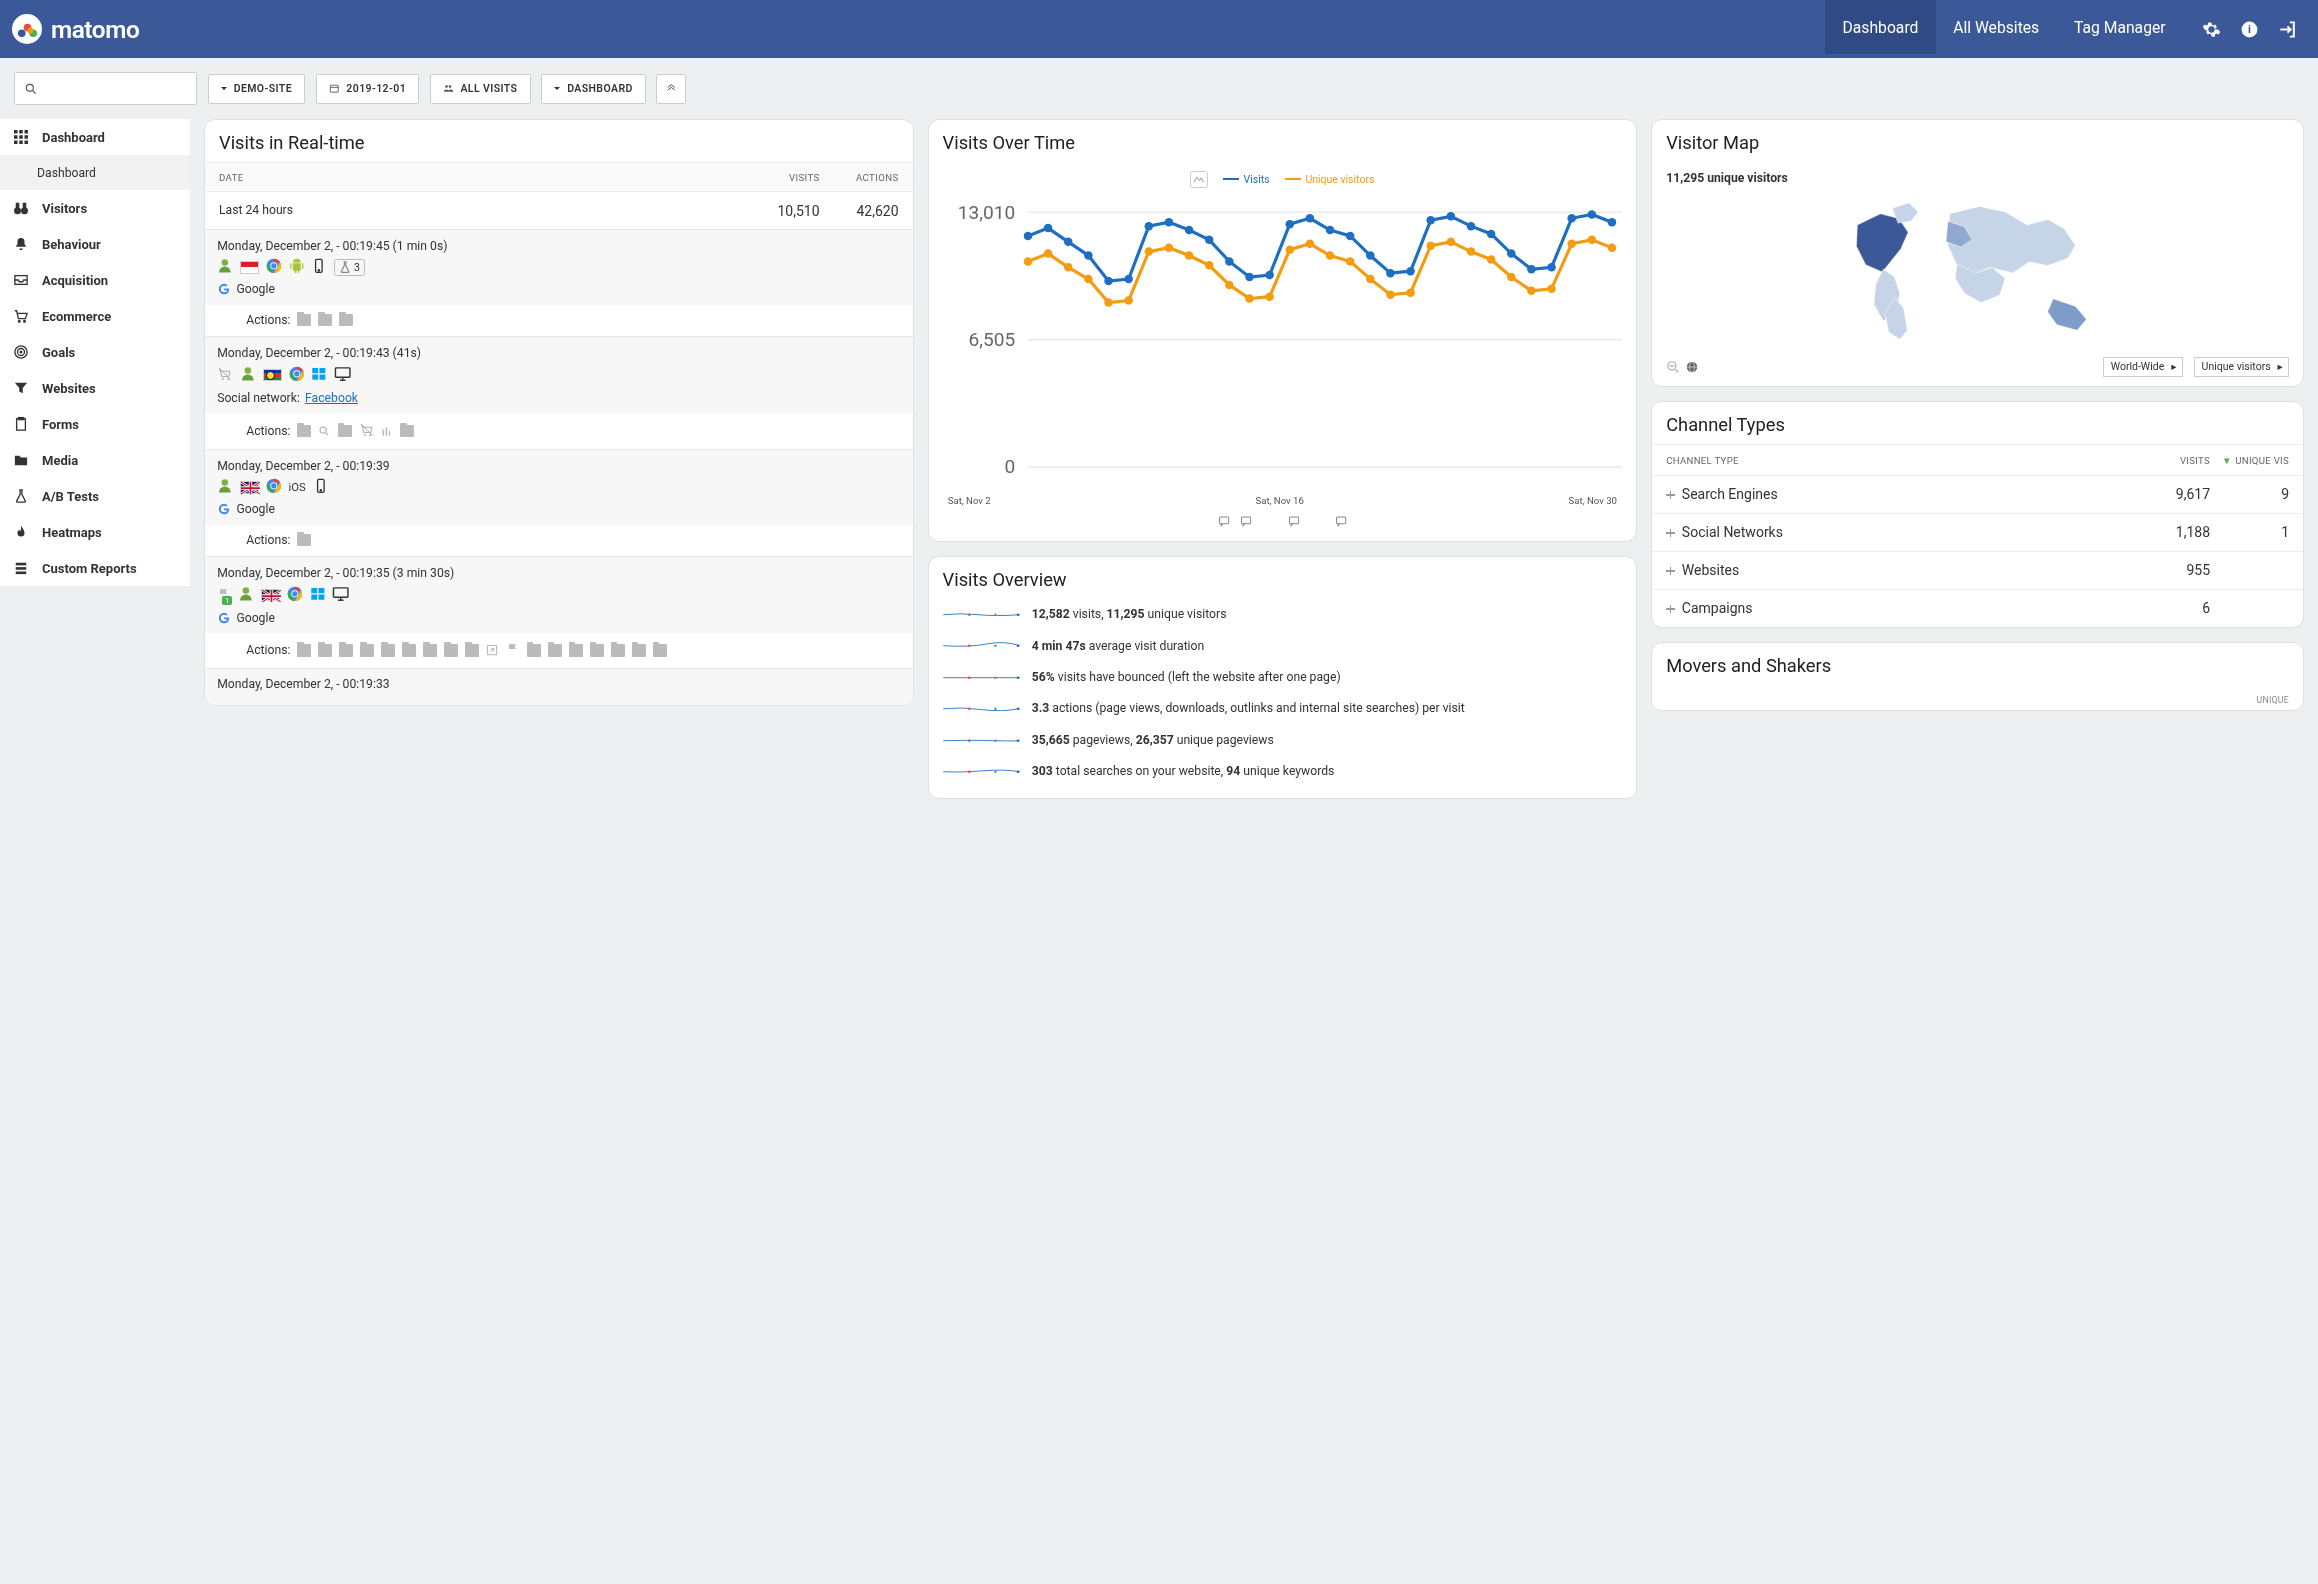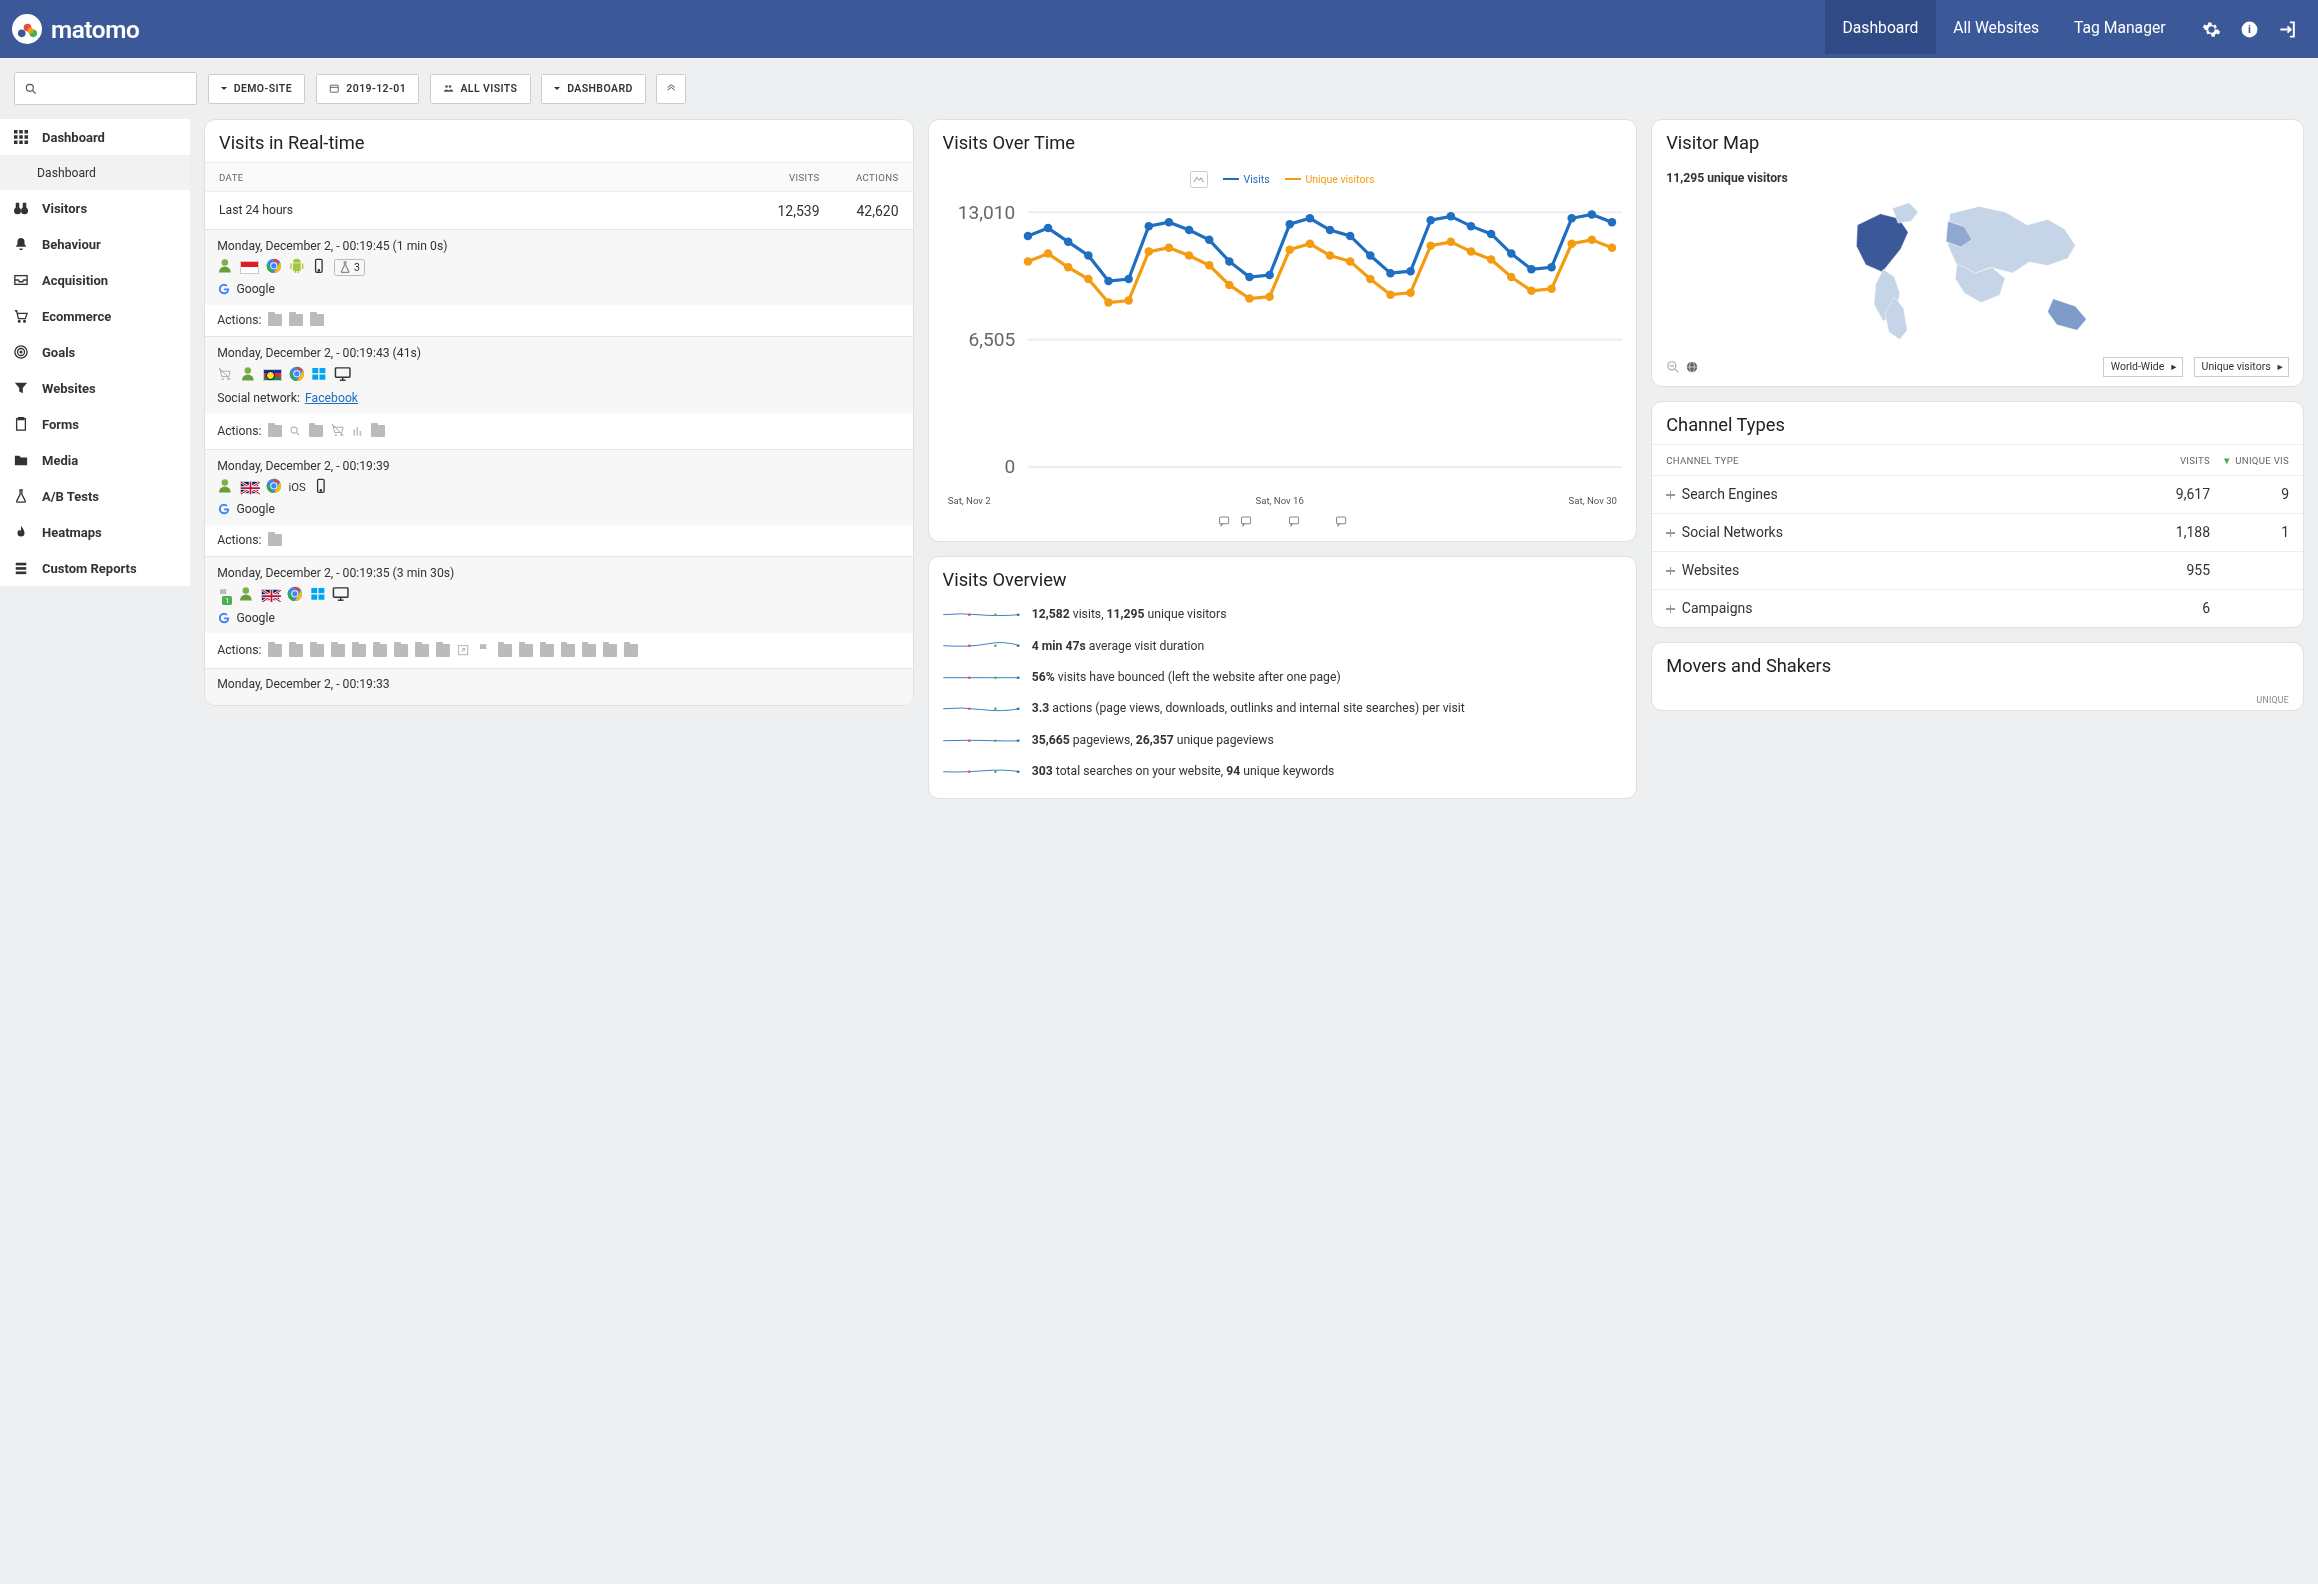--- a/index.html
+++ b/index.html
@@ -41,21 +41,21 @@
 .rt-head span:nth-child(2), .rt-head span:nth-child(3) { text-align: right; }
 .rt-row { display: grid; grid-template-columns: 1fr 70px 79px; padding: 10.5px 14px; border-top: 0.9px solid #eee; }
 .rt-row .n { text-align: right; font-size: 14px; }
 .rt-visit { border-top: 0.9px solid #e6e6e6; }
 .rt-vh { padding: 8.7px 12.2px 8.7px; background: #f7f7f7; }
 .rt-time { font-size: 12.2px; color: #333; margin-bottom: 5.2px; }
 .rt-icons { display: flex; align-items: center; gap: 7px; margin: 3.5px 0; }
 .flag { width: 19px; height: 12.2px; border: 0.9px solid #ccc; }
 .rt-ref { display: flex; align-items: center; gap: 5.2px; font-size: 12.2px; margin-top: 5.2px; }
 .rt-ref a { color: #1e6ec1; text-decoration: underline; }
-.rt-actions { padding: 8.7px 12.2px; background: #fff; display: flex; align-items: center; gap: 7px; font-size: 12.2px; flex-wrap: wrap; }
+.rt-actions { padding: 8.7px 12.2px; background: #fff; display: flex; align-items: center; gap: 7px; font-size: 12.2px; flex-wrap: wrap; margin-left: 29px; }
 .folder-ic { width: 14px; height: 12.2px; background: #bbb; border-radius: 0.9px; position: relative; }
 .folder-ic::before { content: ""; position: absolute; top: -2.6px; left: 0; width: 6.1px; height: 2.6px; background: #bbb; border-radius: 0.9px 0.9px 0 0; }
 .small-ic { width: 12.2px; height: 12.2px; }
 
 
 .chart-wrap { padding: 8.7px 14px 14px; }
 .chart-legend { display: flex; gap: 15.7px; font-size: 10.5px; margin-bottom: 3.5px; justify-content: center; align-items: center; }
 .leg-item { display: flex; align-items: center; gap: 4.4px; }
 .leg-dot { width: 15.7px; height: 1.7px; }
 .chart-svg { width: 100%; }
@@ -286,21 +286,21 @@
     <div class="widget">
       <div class="widget-title">Visits in Real-time</div>
       <div class="rt-head">
         <span>DATE</span>
         <span>VISITS</span>
         <span>ACTIONS</span>
       </div>
       <div id="rt-summary">
           <div class="rt-row">
             <span>Last 24 hours</span>
-            <span class="n">12,539</span>
+            <span class="n">10,510</span>
             <span class="n">42,620</span>
           </div>
         </div>
       <div id="rt-visits">
           <div class="rt-visit">
             <div class="rt-vh">
               <div class="rt-time">Monday, December 2, - 00:19:45 (1 min 0s)</div>
               <div class="rt-icons">
                 <span><svg width="15.7" height="15.7" viewBox="0 0 24 24">
                     <circle cx="12" cy="7" r="5" fill="#7cb342"></circle>

